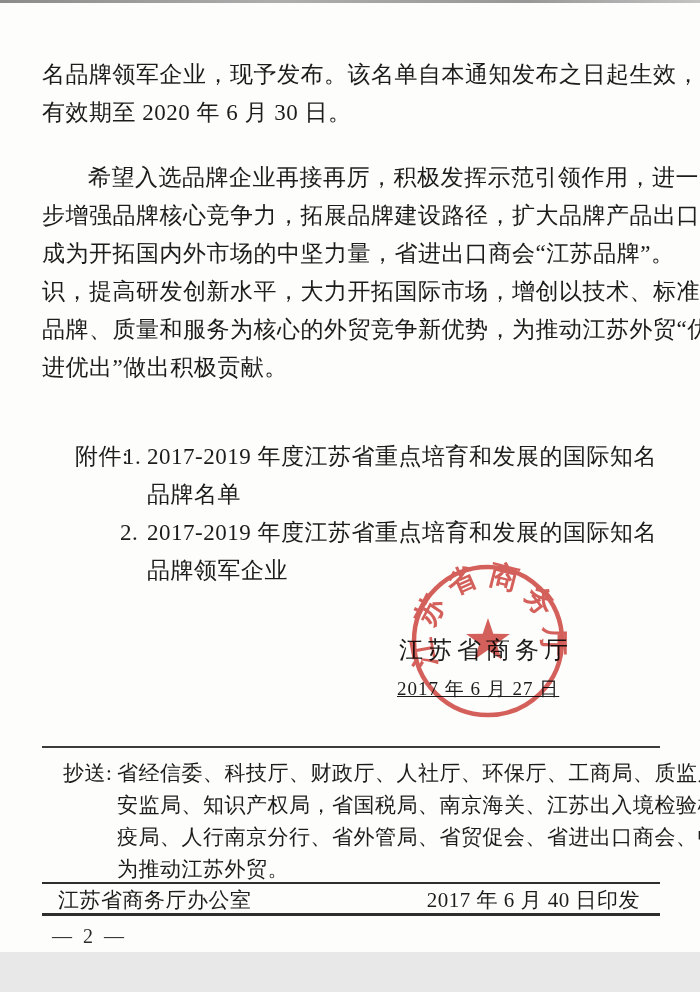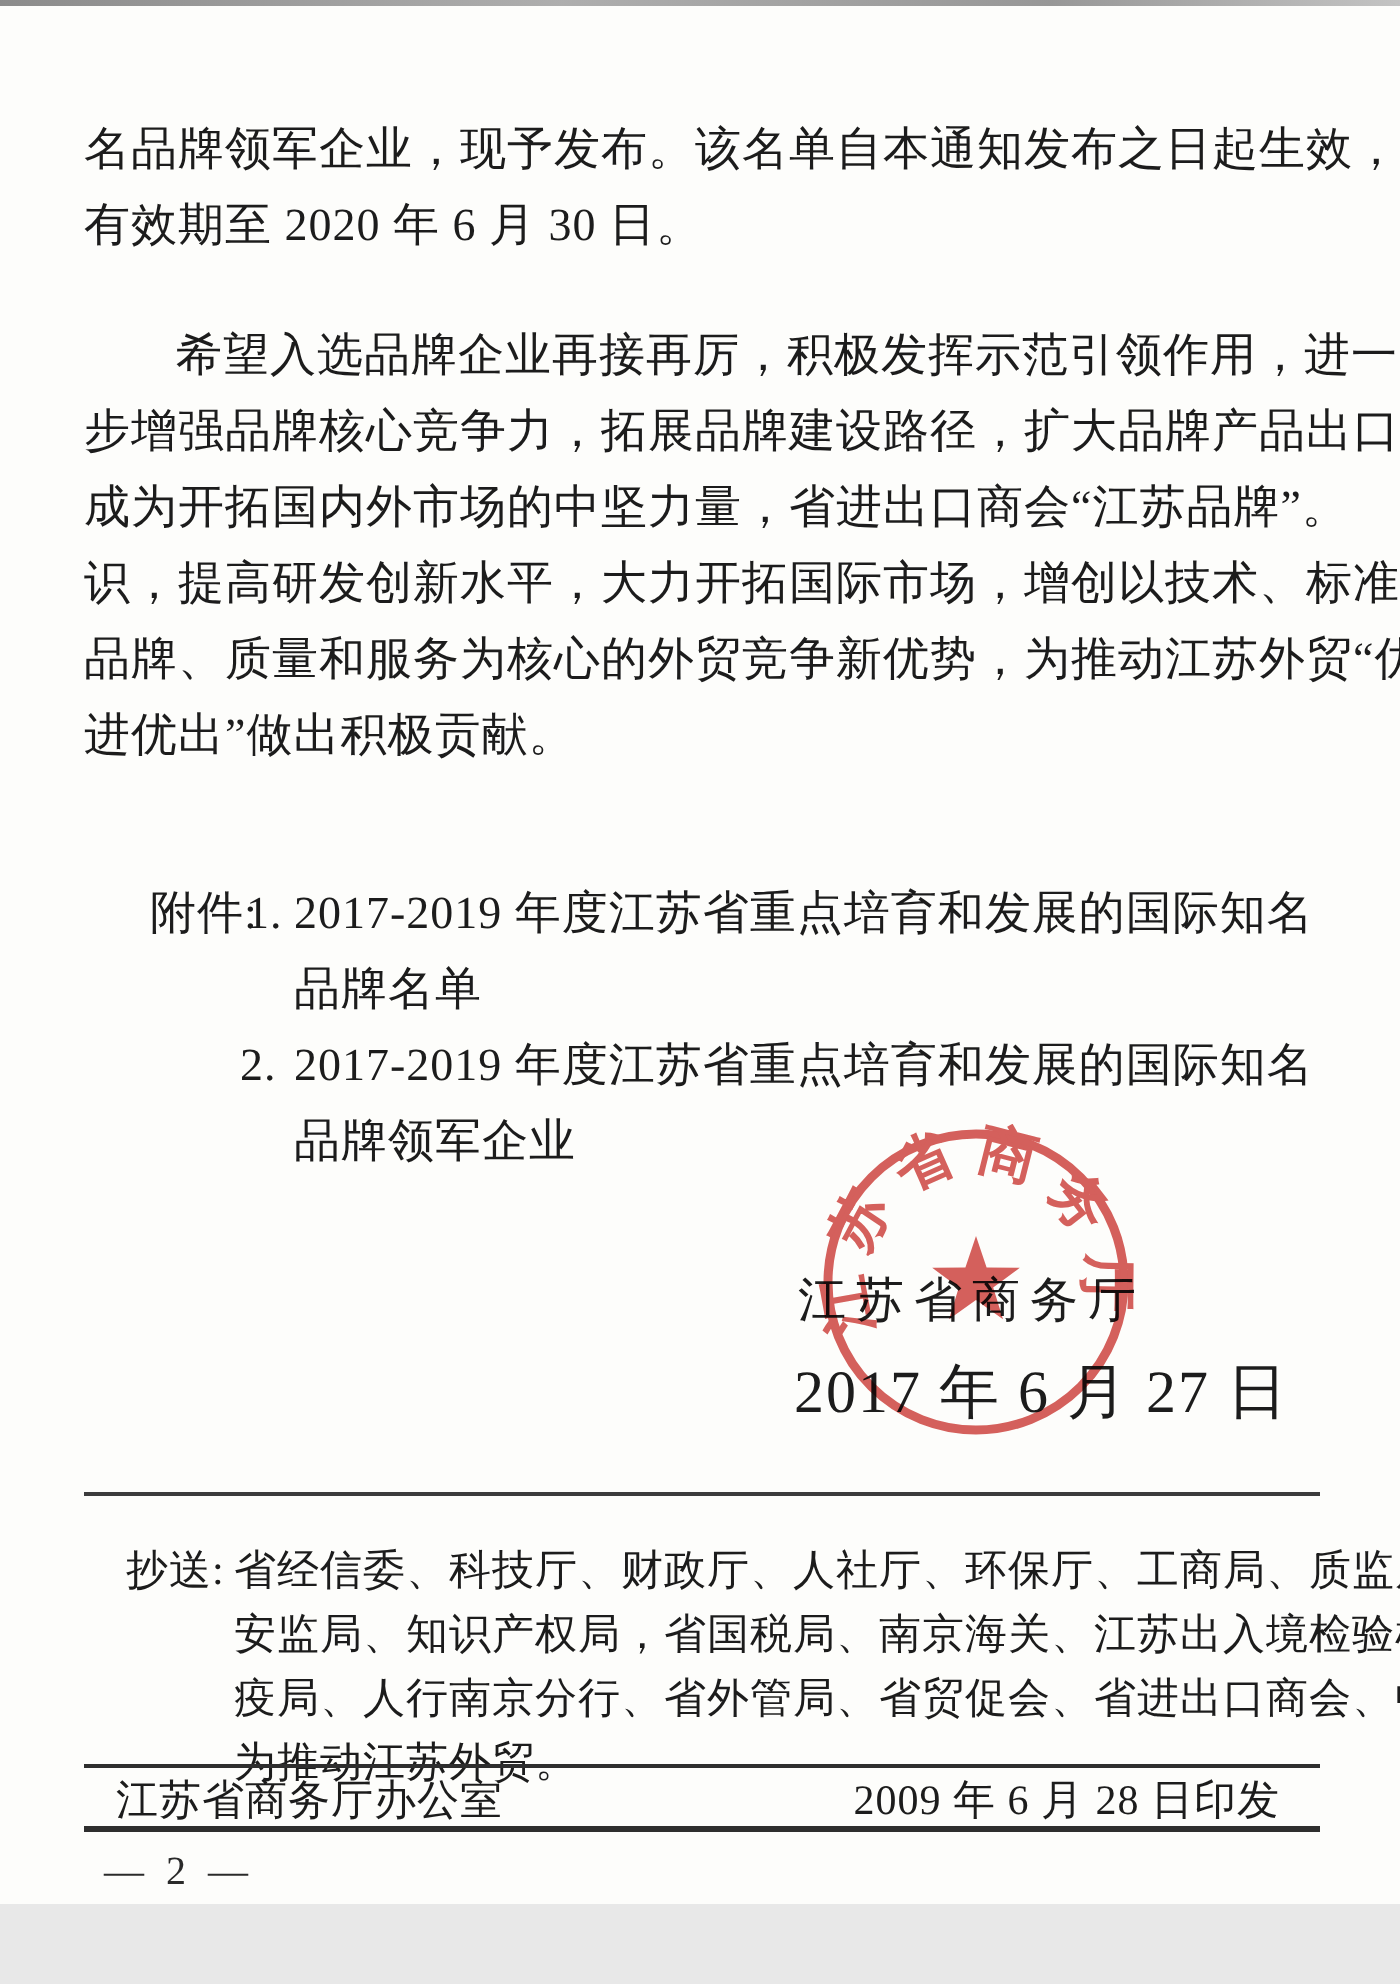--- a/index.html
+++ b/index.html
@@ -31,42 +31,42 @@
   .att-num { display:inline-block; width:24px; }
   .att-num.n2 { margin-left:45px; width:27px; }
   .att-row.cont1 { padding-left:72px;font-family:Liberation Serif, serif; }
   
   .sig-org {
     position:absolute; left:399px; top:634px; z-index:2;
     font-size:24px; letter-spacing:5px; white-space:nowrap;
   }
   .sig-date {
     position:absolute; left:397px; top:676px; z-index:2;
-    font-size:30px; letter-spacing:1px; white-space:nowrap;
+    font-size:19px; letter-spacing:1px; white-space:nowrap;text-decoration:underline;
   }
   
   .seal {
     position:absolute; left:409px; top:562px; z-index:3;
     mix-blend-mode:multiply; opacity:.88;
   }
   .seal-text {
     font-size:29px; font-weight:600; fill:currentColor;
     font-family:"Liberation Serif","DejaVu Serif",serif;
   }
   
   .cc-rule {
     position:absolute; left:42px; top:746px; width:618px; height:2px;
     background:#3c3c3c;
   }
   .cc {
     position:absolute; left:63px; top:757px; width:600px;
     font-size:21px; line-height:32px; letter-spacing:.5px;
   }
   .cc-row { white-space:nowrap; }
-  .cc-label { display:inline-block; width:54px;margin-top:12px; }
+  .cc-label { display:inline-block; width:54px; }
   .cc-row.cont { padding-left:54px; }
   
   .f-rule { position:absolute; left:42px; width:618px; background:#2e2e2e; }
   .f-rule.r1 { top:882px; height:2px; }
   .f-rule.r2 { top:913px; height:3px; }
   .footer-row {
     position:absolute; left:58px; top:886px; width:582px;
     display:flex; justify-content:space-between;
     font-size:21px; letter-spacing:.5px; white-space:nowrap;gap:16px;
   }
@@ -124,19 +124,19 @@
       <span class="cc-label">抄送:</span><span class="cc-text">省经信委、科技厅、财政厅、人社厅、环保厅、工商局、质监局、</span>
     </div>
     <div class="cc-row cont">安监局、知识产权局，省国税局、南京海关、江苏出入境检验检</div>
     <div class="cc-row cont">疫局、人行南京分行、省外管局、省贸促会、省进出口商会、中</div>
     <div class="cc-row cont">为推动江苏外贸。</div>
   </div>
 
   <div class="f-rule r1"></div>
   <div class="footer-row">
     <span>江苏省商务厅办公室</span>
-    <span>2009 年 6 月 28 日印发</span>
+    <span>2017 年 6 月 40 日印发</span>
   </div>
   <div class="f-rule r2"></div>
 
   <div class="page-number">— 2 —</div>
 
 </div>
 
 </body></html>

